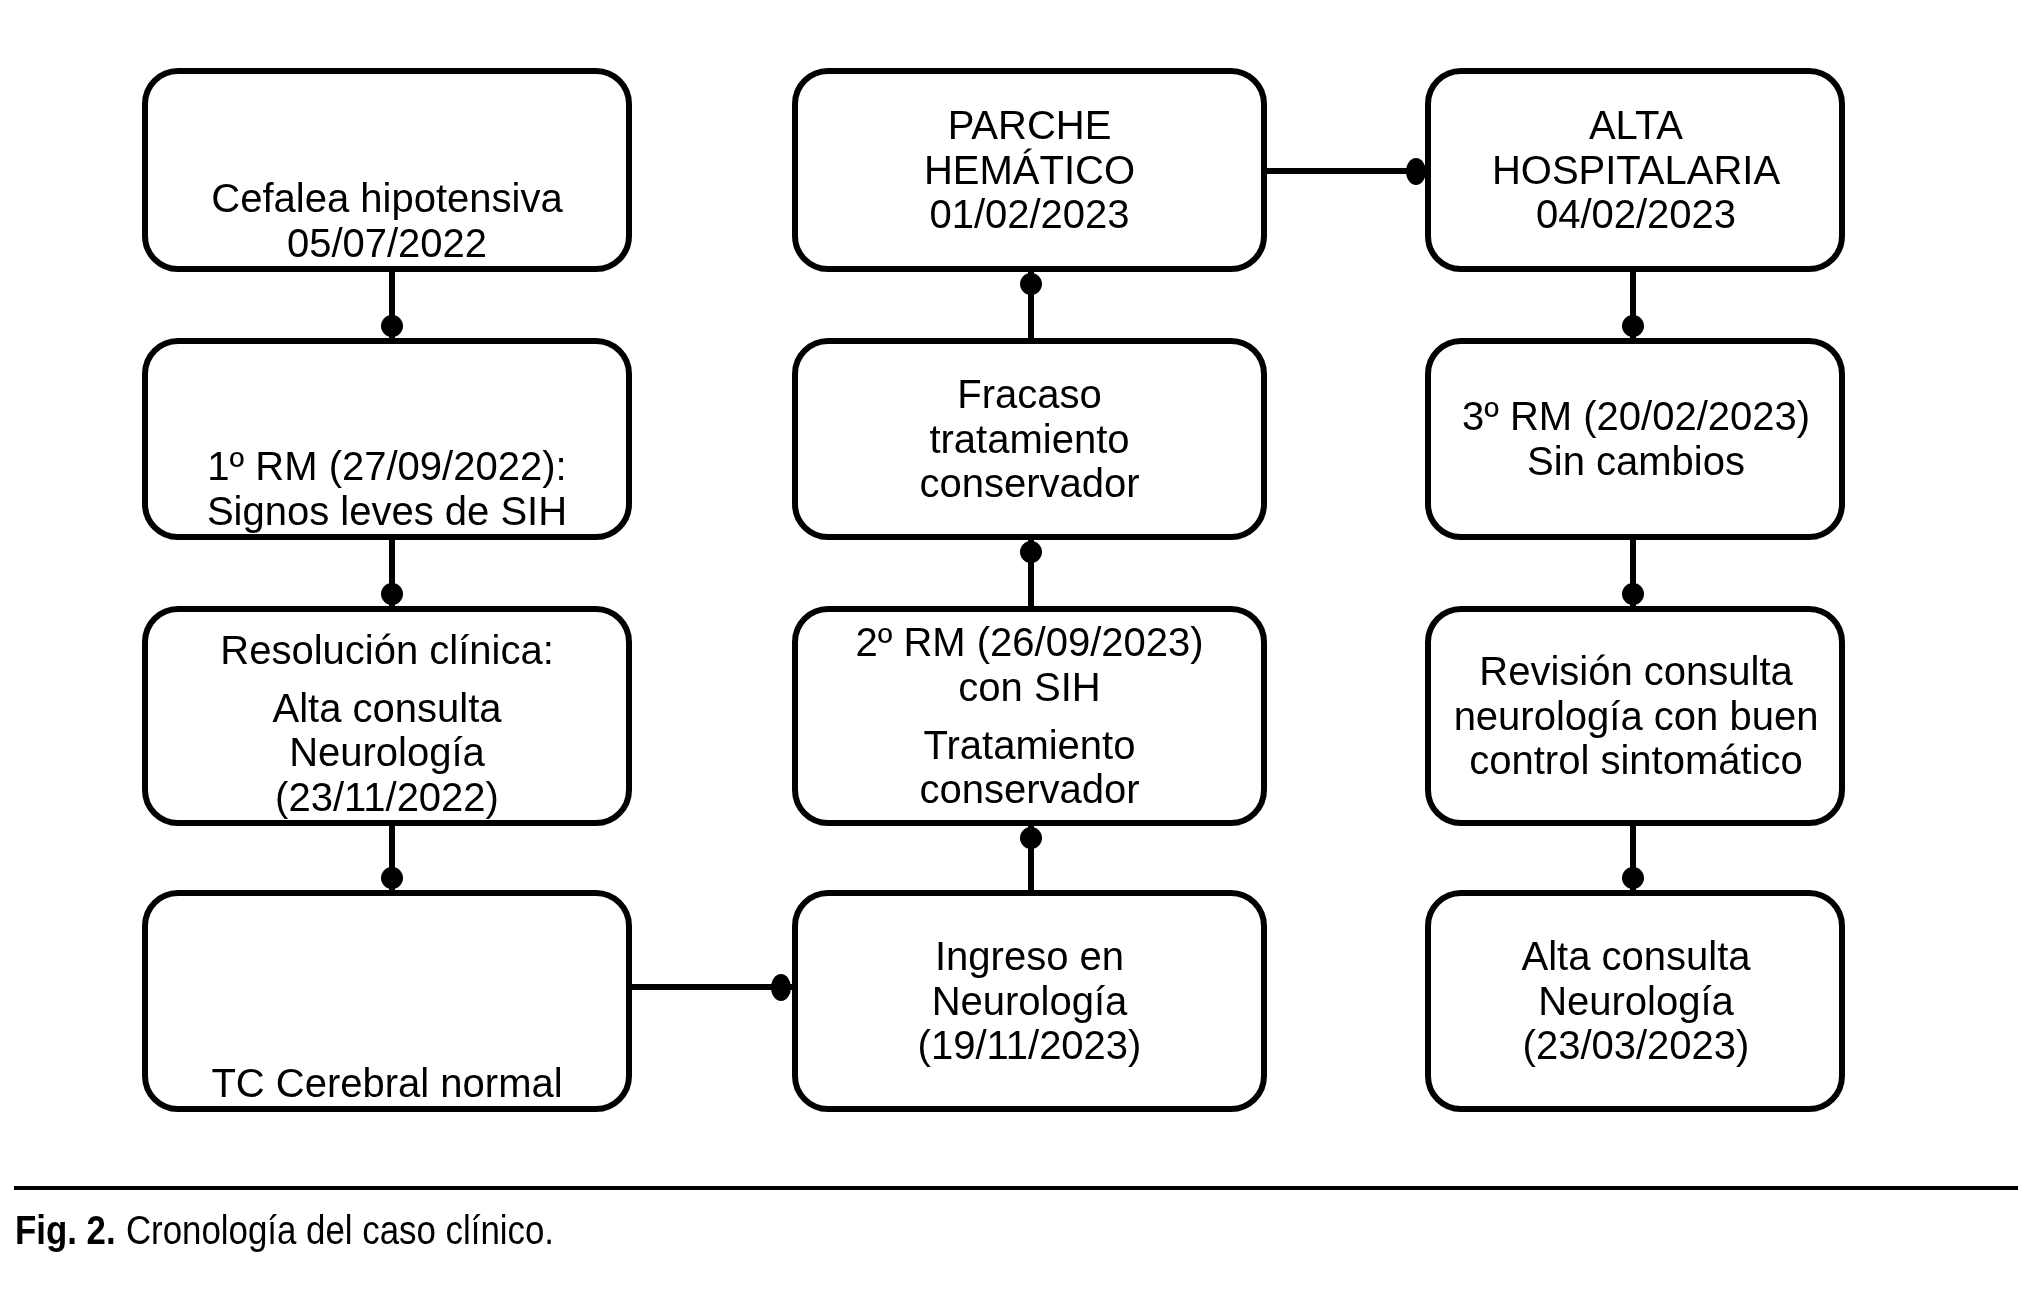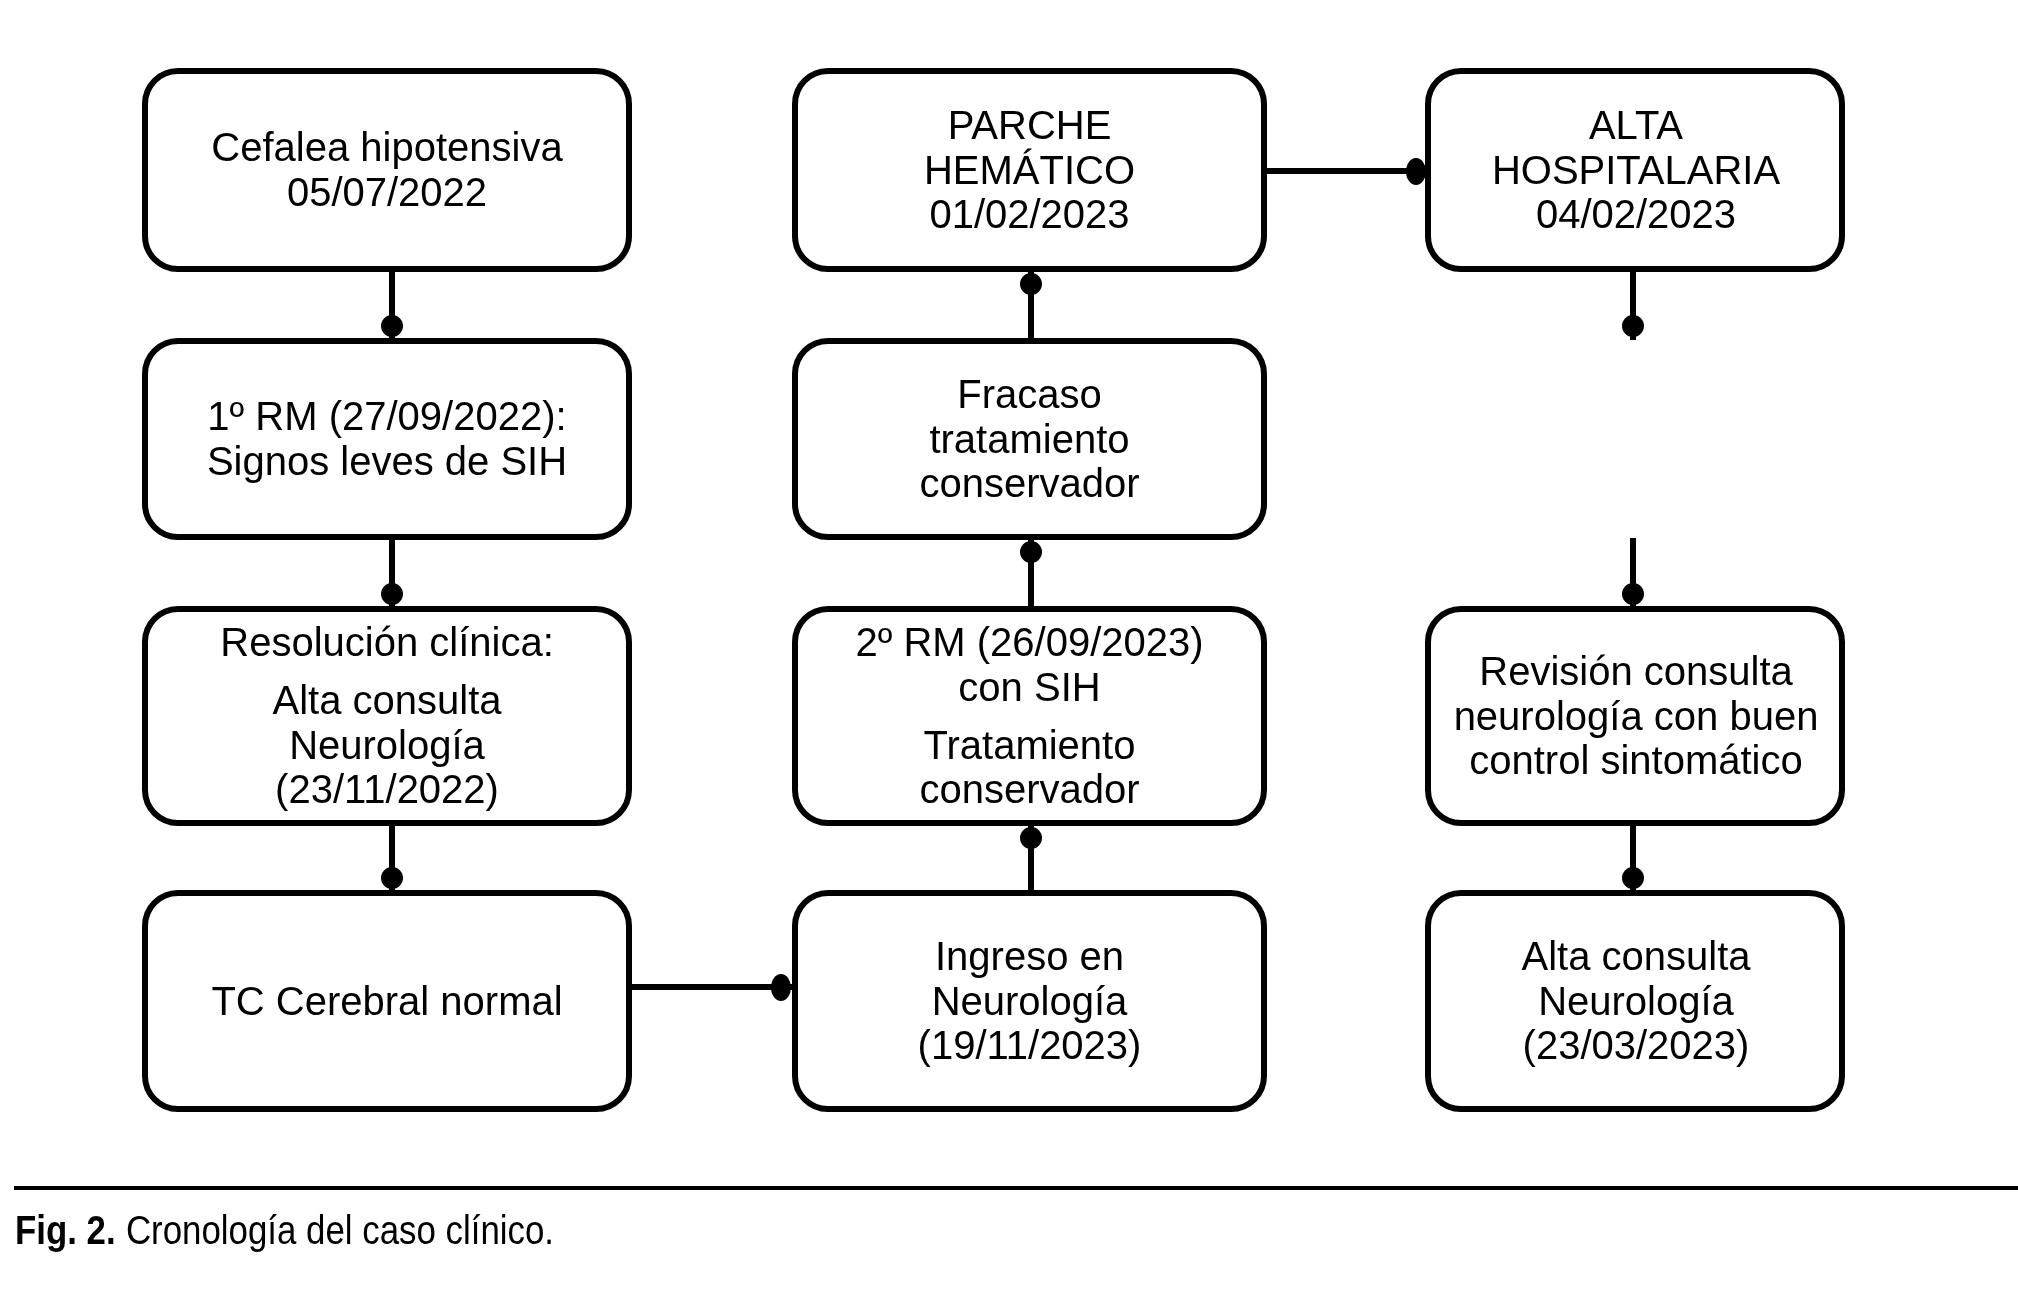--- a/index.html
+++ b/index.html
@@ -25,21 +25,21 @@
     text-align: center;
     font-size: 40px;
     line-height: 1.12;
     padding: 0 14px;
     z-index: 2;
   }
   .para { white-space: pre-line; }
   .para + .para { margin-top: 13px; }
 
   
-  .c1 { left: 142px;  width: 490px; }
+  .c1 { left: 142px;  width: 490px; justify-content: flex-end; }
   .c2 { left: 792px;  width: 475px; }
   .c3 { left: 1425px; width: 420px; padding-left: 16px; }
   
   .r1 { top: 68px;  height: 204px; }
   .r2 { top: 338px; height: 202px; }
   .r3 { top: 606px; height: 220px; }
   .r4 { top: 890px; height: 222px; }
 
   .vline { position: absolute; width: 6px;  background: #000000; z-index: 1; }
   .hline { position: absolute; height: 6px; background: #000000; z-index: 1; }
@@ -134,20 +134,24 @@
     <div class="para">Ingreso en
 Neurología
 (19/11/2023)</div>
   </div>
 
   <div class="box c3 r1">
     <div class="para">ALTA
 HOSPITALARIA
 04/02/2023</div>
   </div>
+  <div class="box c3 r2">
+    <div class="para">3º RM (20/02/2023)
+Sin cambios</div>
+  </div>
   <div class="box c3 r3">
     <div class="para">Revisión consulta
 neurología con buen
 control sintomático</div>
   </div>
   <div class="box c3 r4">
     <div class="para">Alta consulta
 Neurología
 (23/03/2023)</div>
   </div>

